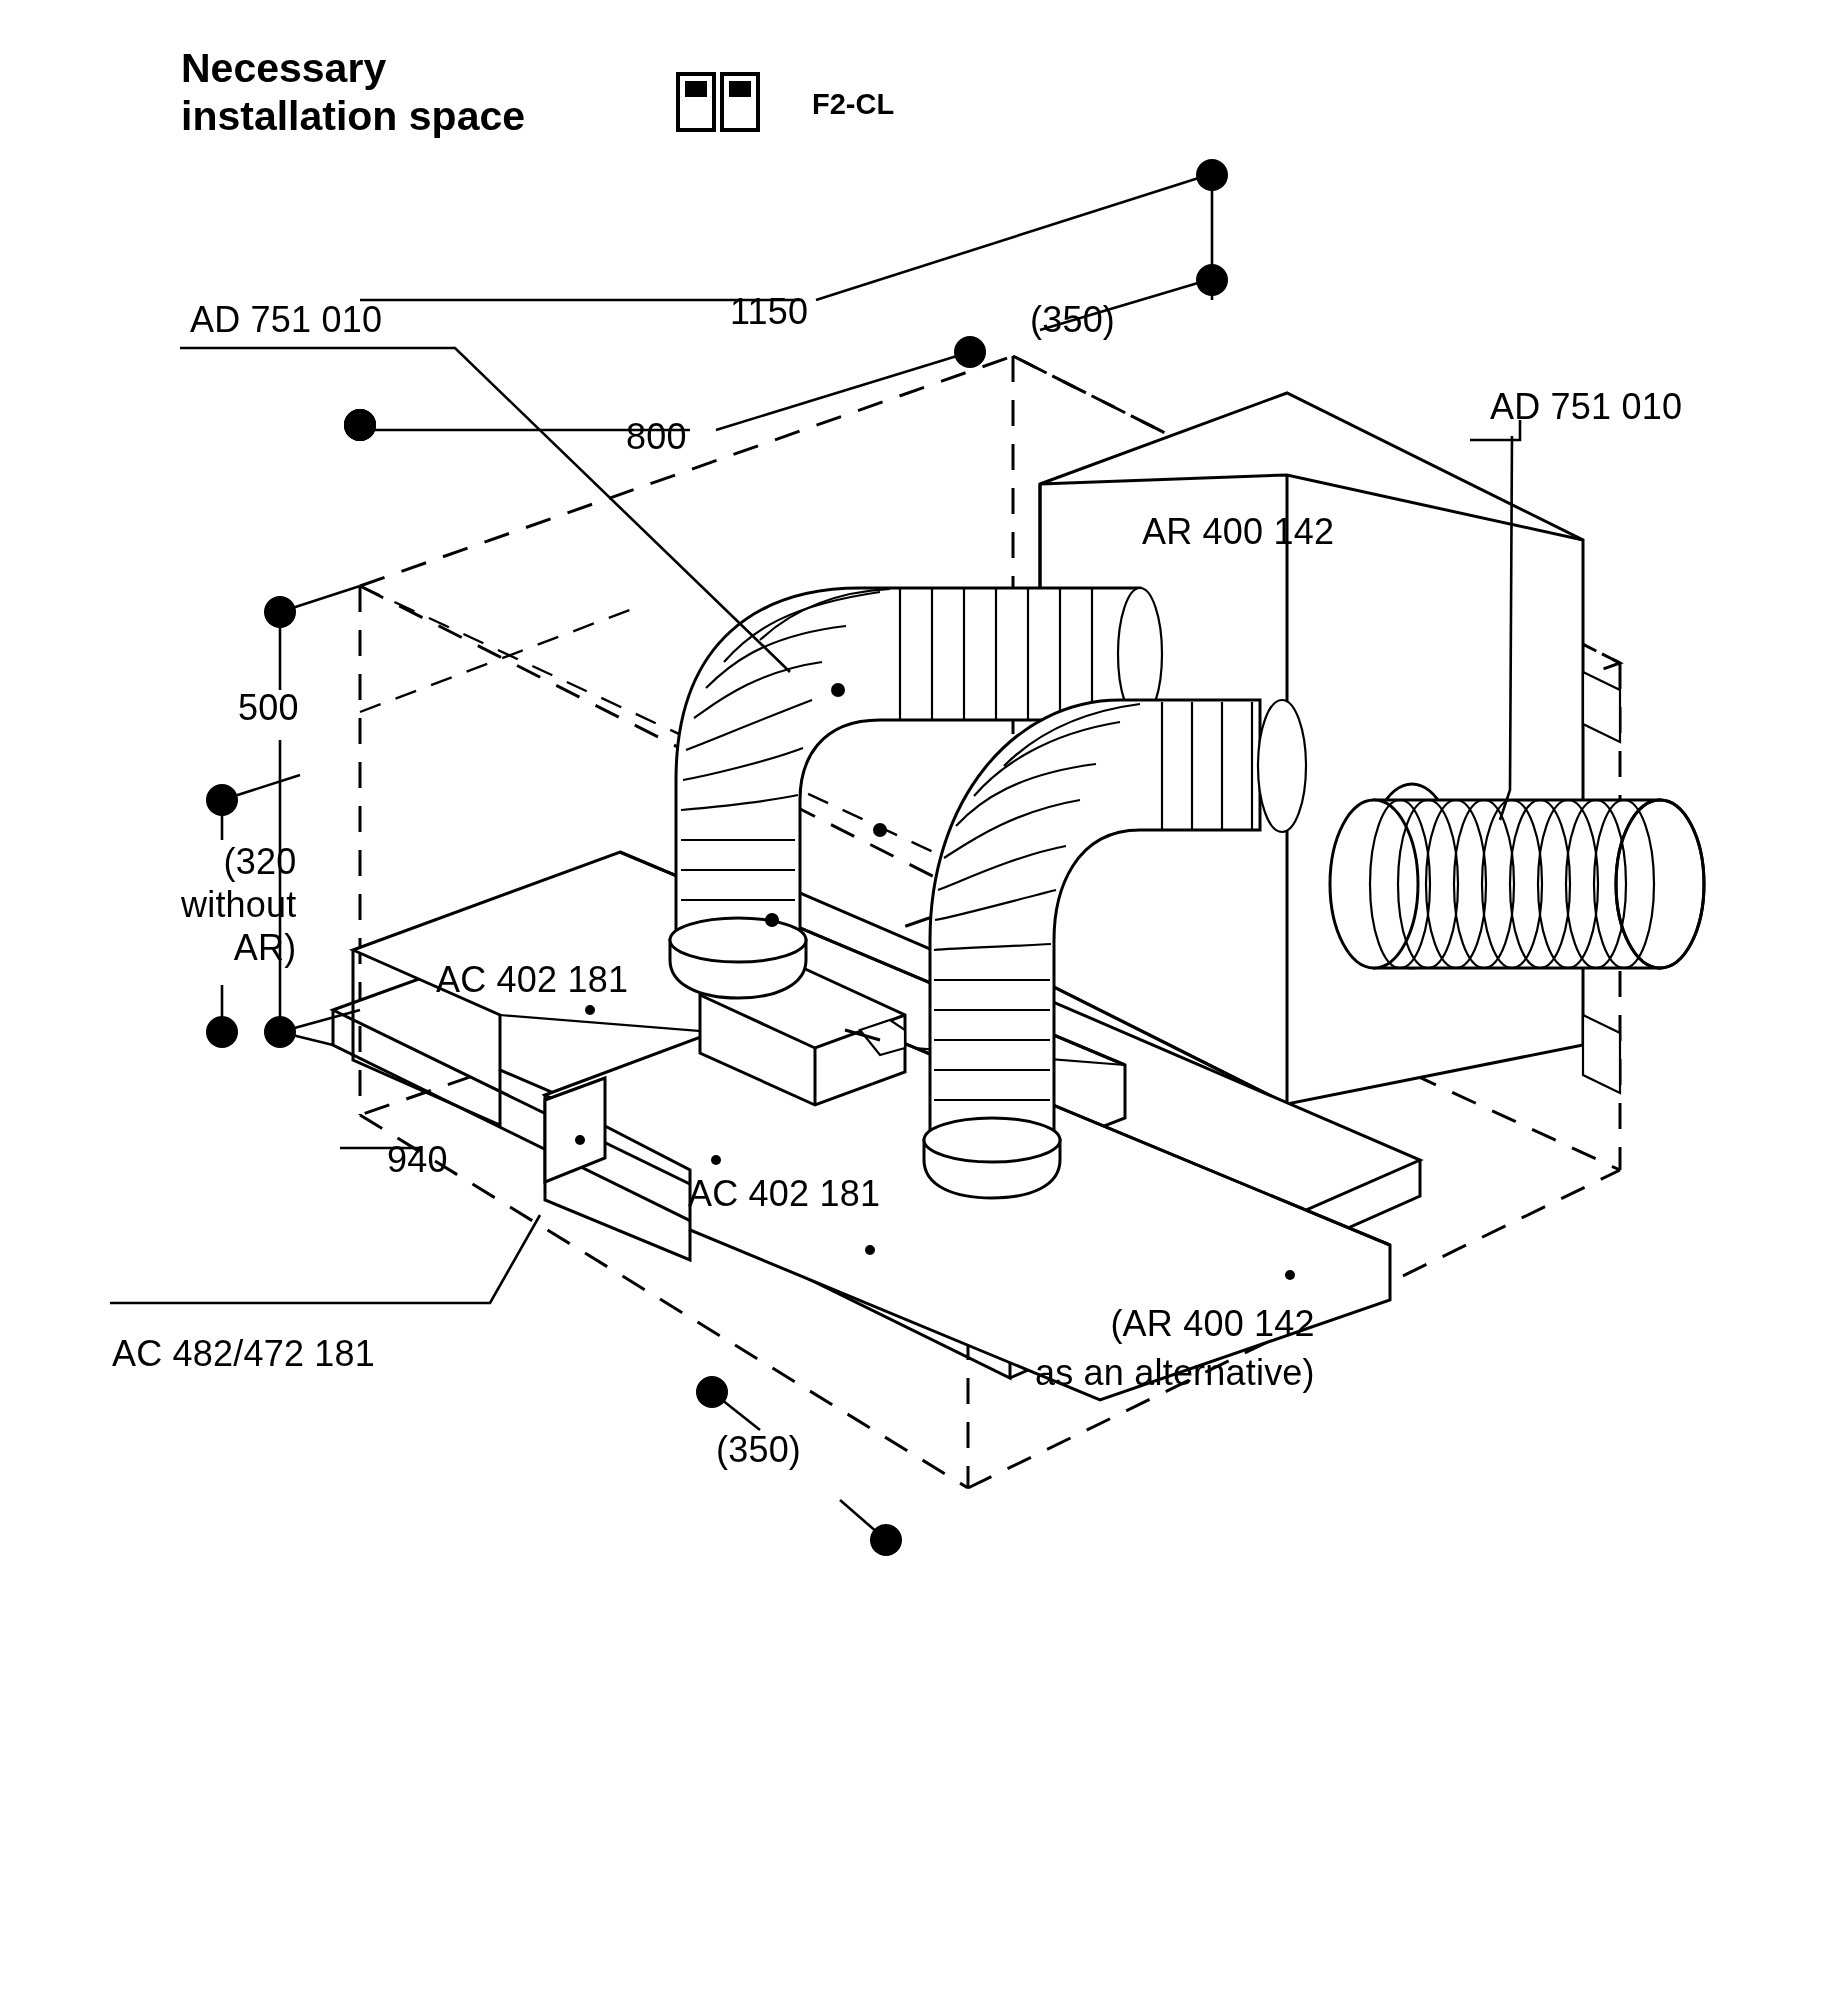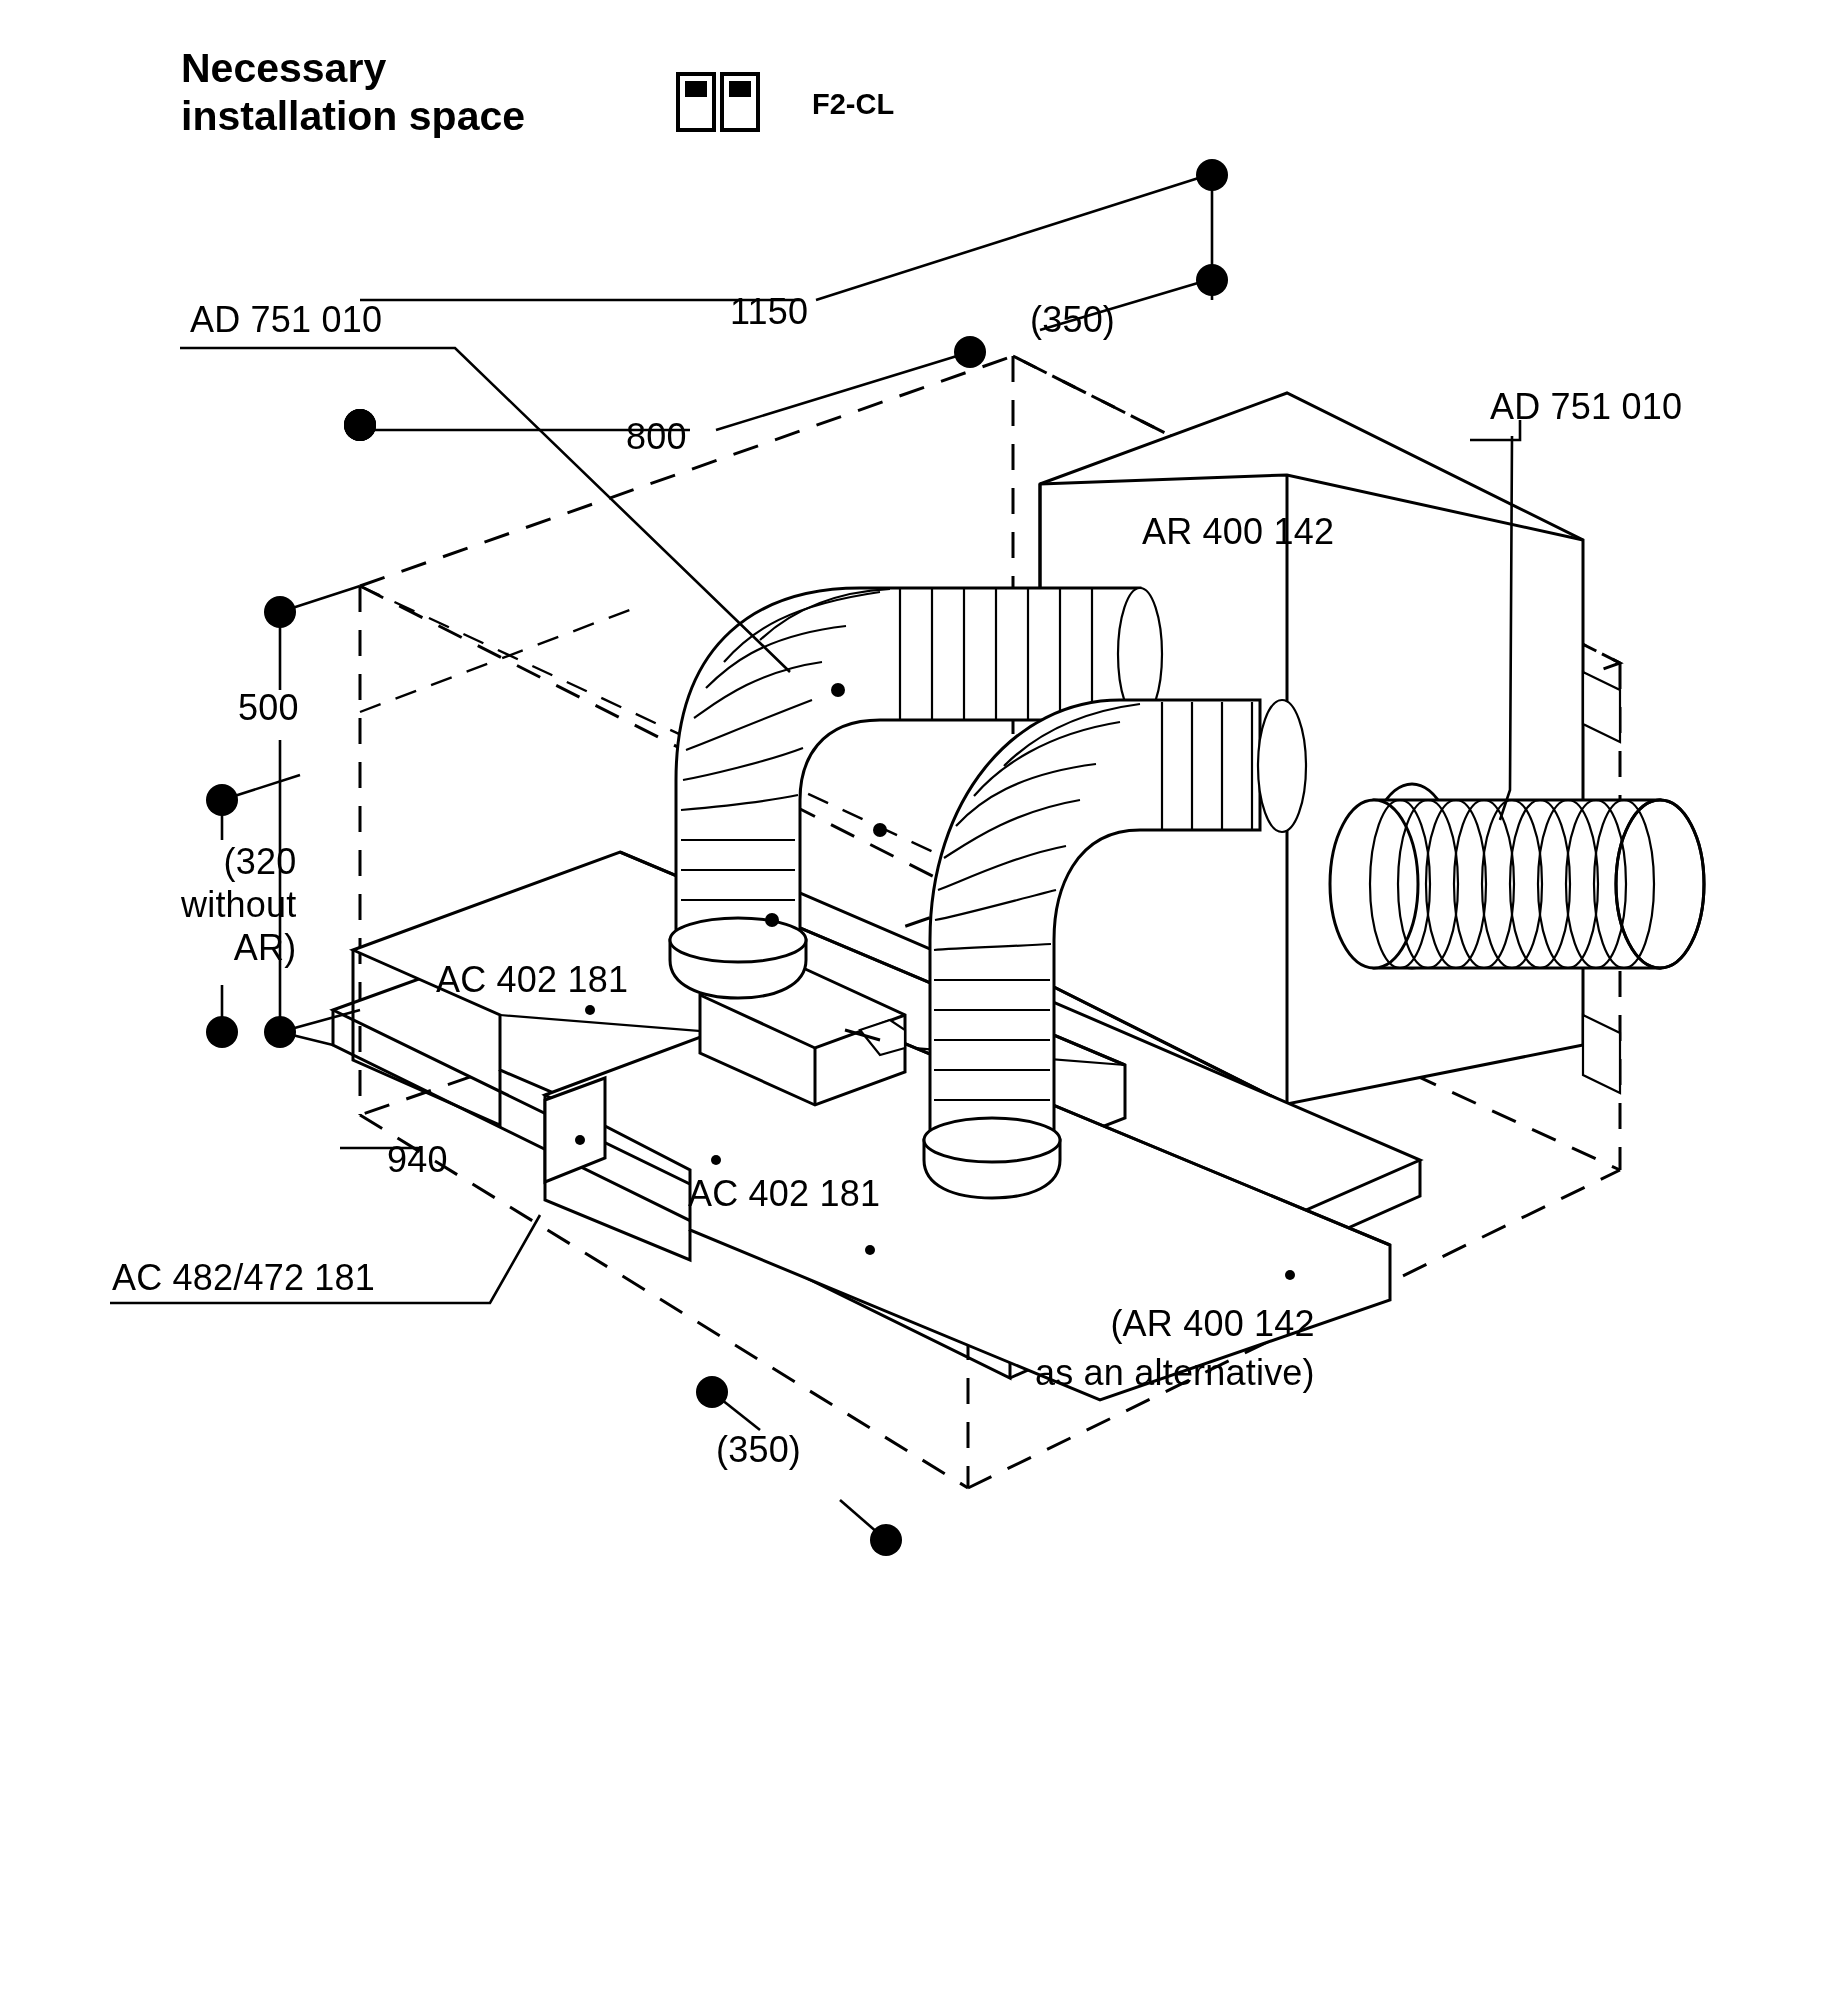--- a/index.html
+++ b/index.html
@@ -284,18 +284,18 @@
   <div class="lbl" style="left:1490px; top:385px;">AD 751 010</div>
   <div class="lbl" style="left:626px; top:415px;">800</div>
   <div class="lbl" style="left:1142px; top:510px;">AR 400 142</div>
   <div class="lbl" style="left:238px; top:686px;">500</div>
   <div class="lbl" style="left:143px; top:840px;margin-left:38px;"><span>(320</span>
 <span>without</span>
 <span>AR)</span></div>
   <div class="lbl" style="left:436px; top:958px;">AC 402 181</div>
   <div class="lbl" style="left:387px; top:1138px;">940</div>
   <div class="lbl" style="left:688px; top:1172px;">AC 402 181</div>
-  <div class="lbl" style="left:112px; top:1256px;">AC 482/472 181</div>
+  <div class="lbl" style="left:112px; top:1332px;">AC 482/472 181</div>
   <div class="lbl" style="left:1035px; top:1300px; line-height:1.35;"><span>(AR 400 142</span>
 <span>as an alternative)</span></div>
   <div class="lbl" style="left:716px; top:1428px;">(350)</div>
 
 </div>
 
 </body></html>

